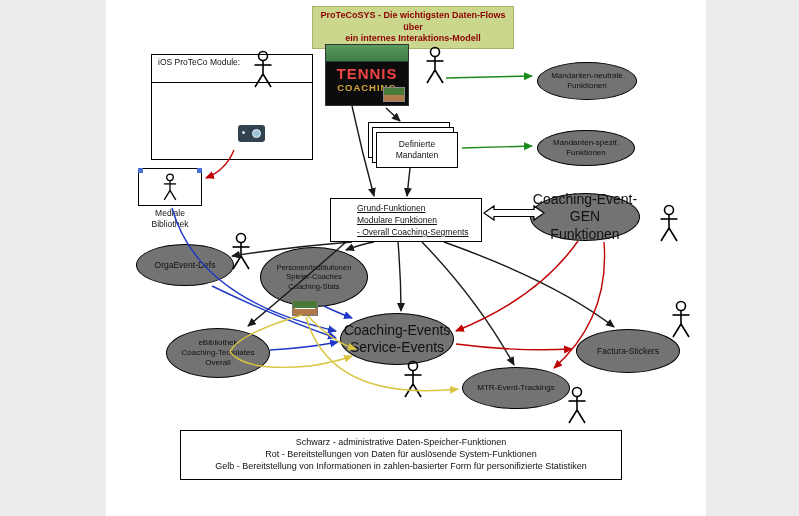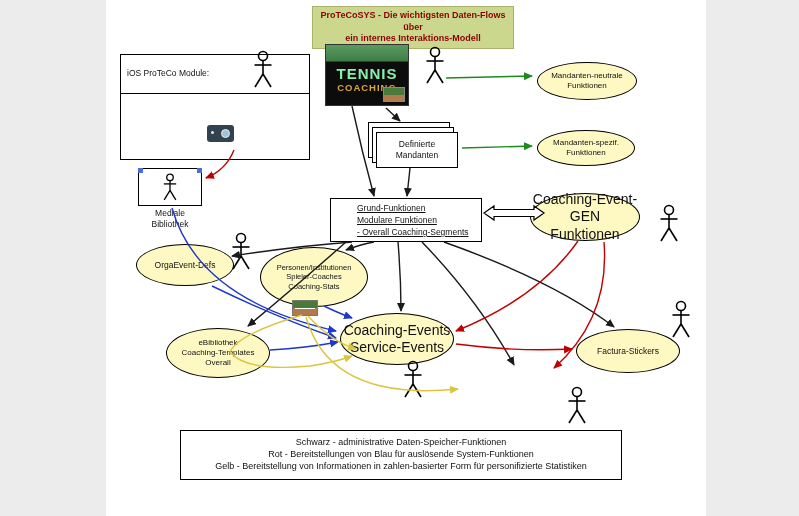--- a/index.html
+++ b/index.html
@@ -1,35 +1,35 @@
 <!DOCTYPE html>
 <html><head>
 <meta charset="utf-8">
 <style>
   html,body{margin:0;padding:0;background:#ececec;font-family:"Liberation Sans",sans-serif;color:#111;}
   #canvas{position:relative;width:799px;height:516px;overflow:hidden;background:#ececec;}
   #page{position:absolute;left:106px;top:0;width:600px;height:516px;background:#ffffff;}
   .ml{white-space:pre-line;}
   .node{position:absolute;box-sizing:border-box;}
-  .ellipse{border:1.3px solid #000;border-radius:50%;background:#fef9c3;display:flex;align-items:center;justify-content:center;text-align:center;line-height:1.25;}
+  .ellipse{border:1.3px solid #000;border-radius:50%;background:#737373;display:flex;align-items:center;justify-content:center;text-align:center;line-height:1.25;}
   .rect{border:1.3px solid #000;background:#fff;}
   #title-box{left:312px;top:6px;width:202px;min-height:28px;background:#ccd78e;border:1px solid #aab26d;
     color:#8b0000;font-weight:bold;font-size:9px;text-align:center;display:flex;align-items:center;justify-content:center;
     padding:3px 4px;line-height:1.3;}
   
-  #ios-box{left:120px;top:54px;width:190px;height:106px;padding:13px 6px;font-size:7.5px;line-height:1.3;}
+  #ios-box{left:151px;top:54px;width:162px;height:106px;padding:2px 6px;font-size:7.5px;line-height:1.3;}
   #ios-box .box-title{font-size:8.5px;margin-bottom:14px;}
   #ios-box .hline{border-top:1px solid #000;margin:0 -6px 4px -6px;}
   #camera-icon{position:absolute;left:86px;top:70px;width:27px;height:17px;background:#33424f;border-radius:3px;}
   #camera-icon .lens{position:absolute;right:4px;top:4px;width:9px;height:9px;border-radius:50%;background:#9fc3d8;border:1px solid #dfeff8;box-sizing:border-box;}
   #camera-icon .dot{position:absolute;left:4px;top:6px;width:3px;height:3px;border-radius:50%;background:#e8e8e8;}
   
   #tennis-cover{left:325px;top:44px;width:84px;height:62px;background:#0c0c0c;border:1px solid #333;overflow:hidden;}
   #tennis-cover .t-court{height:16px;background:linear-gradient(#5a9a5f,#3f7d46);border-bottom:1px solid #244;}
-  #tennis-cover .t-title{color:#86efac;font-weight:bold;font-size:15px;letter-spacing:1px;text-align:center;margin-top:3px;}
+  #tennis-cover .t-title{color:#ef4444;font-weight:bold;font-size:15px;letter-spacing:1px;text-align:center;margin-top:3px;}
   #tennis-cover .t-sub{color:#d8a73a;font-weight:bold;font-size:9.5px;text-align:center;letter-spacing:1px;}
   #tennis-cover .t-photo{position:absolute;right:3px;bottom:3px;width:20px;height:13px;border:1px solid #888;
     background:linear-gradient(#4a7a3a 55%,#b07a4a 55%);}
   
   .sheet{position:absolute;width:82px;height:36px;border:1.2px solid #000;background:#fff;}
   #sheet-front{display:flex;align-items:center;justify-content:center;text-align:center;font-size:8.5px;line-height:1.3;}
   
   #grund-box{left:330px;top:198px;width:152px;height:44px;display:flex;align-items:center;font-size:8.5px;line-height:1.45;padding-left:26px;text-decoration:underline;}
   
   #mediale-box{left:138px;top:168px;width:64px;height:38px;display:flex;align-items:center;justify-content:center;}
@@ -124,29 +124,30 @@
 Funktionen</div>
   <div id="n-orga" class="node ellipse ml">OrgaEvent-Defs</div>
   <div id="n-personen" class="node ellipse ml">Personen/Institutionen
 Spieler-Coaches
 Coaching-Stats</div>
   <div id="n-ebib" class="node ellipse ml">eBibliothek
 Coaching-Templates
 Overall</div>
   <div id="n-cevents" class="node ellipse ml">Coaching-Events
 Service-Events</div>
+  <div id="n-mtr" class="node ellipse ml">MTR-Event-Trackings</div>
   <div id="n-factura" class="node ellipse ml">Factura-Stickers</div>
 
   <div id="court-photo" class="node">
     <span class="net"></span>
   </div>
 
   <div id="legend-box" class="node rect">
     <div>Schwarz - administrative Daten-Speicher-Funktionen</div>
-    <div>Rot - Bereitstellungen von Blau für auslösende System-Funktionen</div>
+    <div>Rot - Bereitstellungen von Daten für auslösende System-Funktionen</div>
     <div>Gelb - Bereitstellung von Informationen in zahlen-basierter Form für personifizierte Statistiken</div>
   </div>
 
   <div class="actor" style="left:252px;top:50px;">
     <svg viewBox="0 0 22 40">
         <g stroke="#000" stroke-width="1.6" fill="none">
           <circle cx="11" cy="6" r="4.5"></circle>
           <line x1="11" y1="10.5" x2="11" y2="24"></line>
           <line x1="2.5" y1="15" x2="19.5" y2="15"></line>
           <line x1="11" y1="24" x2="3" y2="37"></line>

